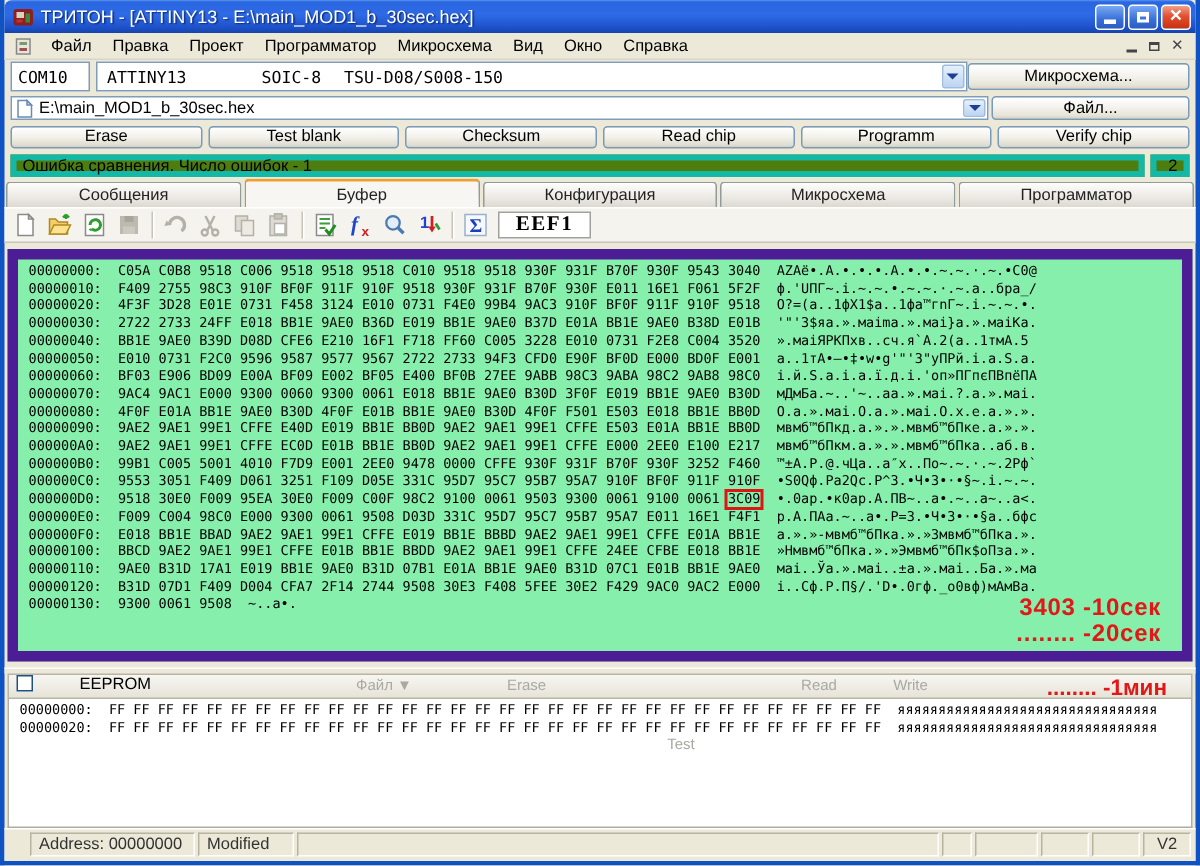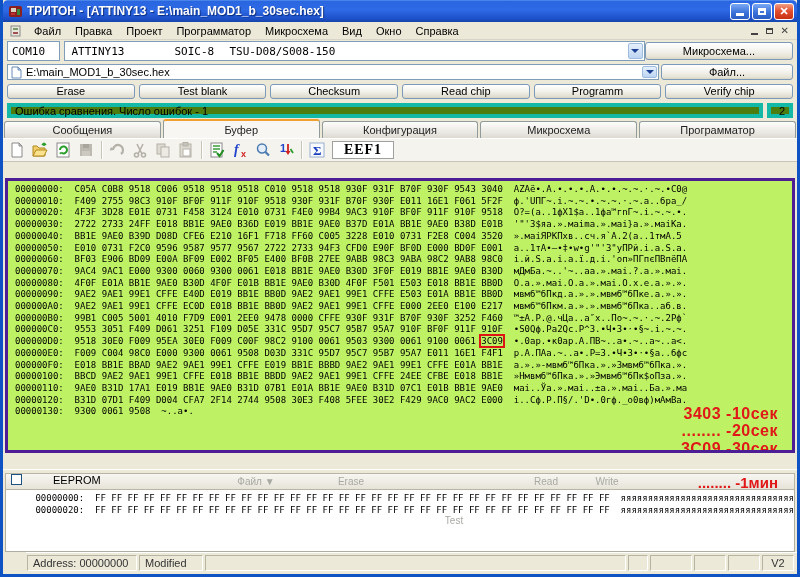--- a/index.html
+++ b/index.html
@@ -15,21 +15,21 @@
     background:#ece9d8;
   }
   
   .titlebar {
     height:22px; flex:0 0 22px; display:flex; align-items:center; padding:0 3px;
     background:linear-gradient(180deg,#5a96f0 0%,#2a66e0 6%,#2f6ae6 45%,#1c50c8 85%,#1644a8 100%);
     border-radius:5px 5px 0 0;
   }
   .titlebar .ticon { width:15px; height:15px; margin:0 4px 0 2px; }
   .titlebar .ttext {
-    color:#fff; font-weight:bold; font-size:12px; flex:1;
+    color:#fff; font-weight:normal; font-size:12px; flex:1;
     text-shadow:1px 1px 1px #0a2a78; white-space:nowrap; overflow:hidden;
   }
   .tbtns { display:flex; gap:2px; }
   .tbtn {
     width:20px; height:17px; border:1px solid #fff; border-radius:3px;
     display:flex; align-items:center; justify-content:center;
     color:#fff; font-size:11px; font-weight:bold; line-height:1;
     background:linear-gradient(180deg,#7aa8f4,#3870d8 60%,#2a5cc0);
   }
   .tbtn.close { background:linear-gradient(180deg,#f0a088,#e25030 45%,#c83010); }
@@ -101,21 +101,21 @@
   }
   .ticn { width:20px; height:20px; display:flex; align-items:center; justify-content:center; }
   .tsep { width:1px; height:18px; background:#c8c4b8; margin:0 2px; box-shadow:1px 0 0 #fff; }
   .checksum-box {
     width:62px; height:18px; background:#fff; border:1px solid #a0a0a0; margin-left:2px;
     display:flex; align-items:center; justify-content:center;
     font-family:"Liberation Serif", serif; font-weight:bold; font-size:14px; letter-spacing:1px;
   }
   
   .hexpanel {
-    flex:0 0 275px; margin:16px 2px; background:#bef264; border:3px solid #4c1d95;
+    flex:0 0 275px; margin:4px 2px; background:#86efac; border:7px solid #4c1d95;
     position:relative; overflow:hidden; padding:3px 0 0 7px;
   }
   .hexrow {
     font-family:"DejaVu Sans Mono", monospace; font-size:9px; line-height:11.7px;
     white-space:pre; color:#000;
   }
   .hexrow .grp.hl { outline:2px solid #dd1515; }
   .hex-anno {
     position:absolute; top:224px; right:14px; text-align:right;
     font-weight:bold; font-size:16px; line-height:17.3px; color:#e01818; letter-spacing:0.5px;
@@ -129,27 +129,27 @@
     display:flex; gap:27px;
   }
   .eeprom-header .chk {
     width:11px; height:11px; background:#fff; border:1px solid #1c5180; margin:0 4px 0 5px;
   }
   .eeprom-header .lbl { font-size:11px; color:#000; }
   .eeprom-col { position:absolute; transform:translateX(-50%); font-size:10px; color:#a9a9a3; top:2px; }
   .eeprom-anno { position:absolute; right:16px; top:0; font-weight:bold; font-size:15px; color:#e01818; }
   .eeprom-body {
     flex:1; margin:0 2px; background:#fff; border:1px solid #b0aca0; border-top:none;
-    padding:3px 0 0 7px; overflow:hidden;text-align:right;
+    padding:3px 0 0 7px; overflow:hidden;
   }
   .eeprow { font-family:"DejaVu Sans Mono", monospace; font-size:9px; line-height:11.7px; white-space:pre; }
   
   .statusbar {
     height:22px; flex:0 0 22px; display:flex; align-items:stretch; gap:2px;
-    background:#ece9d8; border-top:1px solid #fff; padding:2px 3px 3px 1px; font-size:11px; color:#333;margin-left:23px;
+    background:#ece9d8; border-top:1px solid #fff; padding:2px 3px 3px 17px; font-size:11px; color:#333;
   }
   .sbpanel { border:1px solid #b8b4a2; border-right-color:#fff; border-bottom-color:#fff;
     display:flex; align-items:center; padding:0 5px; background:#ece9d8; }
   .sbspacer { flex:1; border:1px solid #b8b4a2; border-right-color:#fff; border-bottom-color:#fff; }
 </style>
 </head>
 <body>
 
 <div class="window">
 

